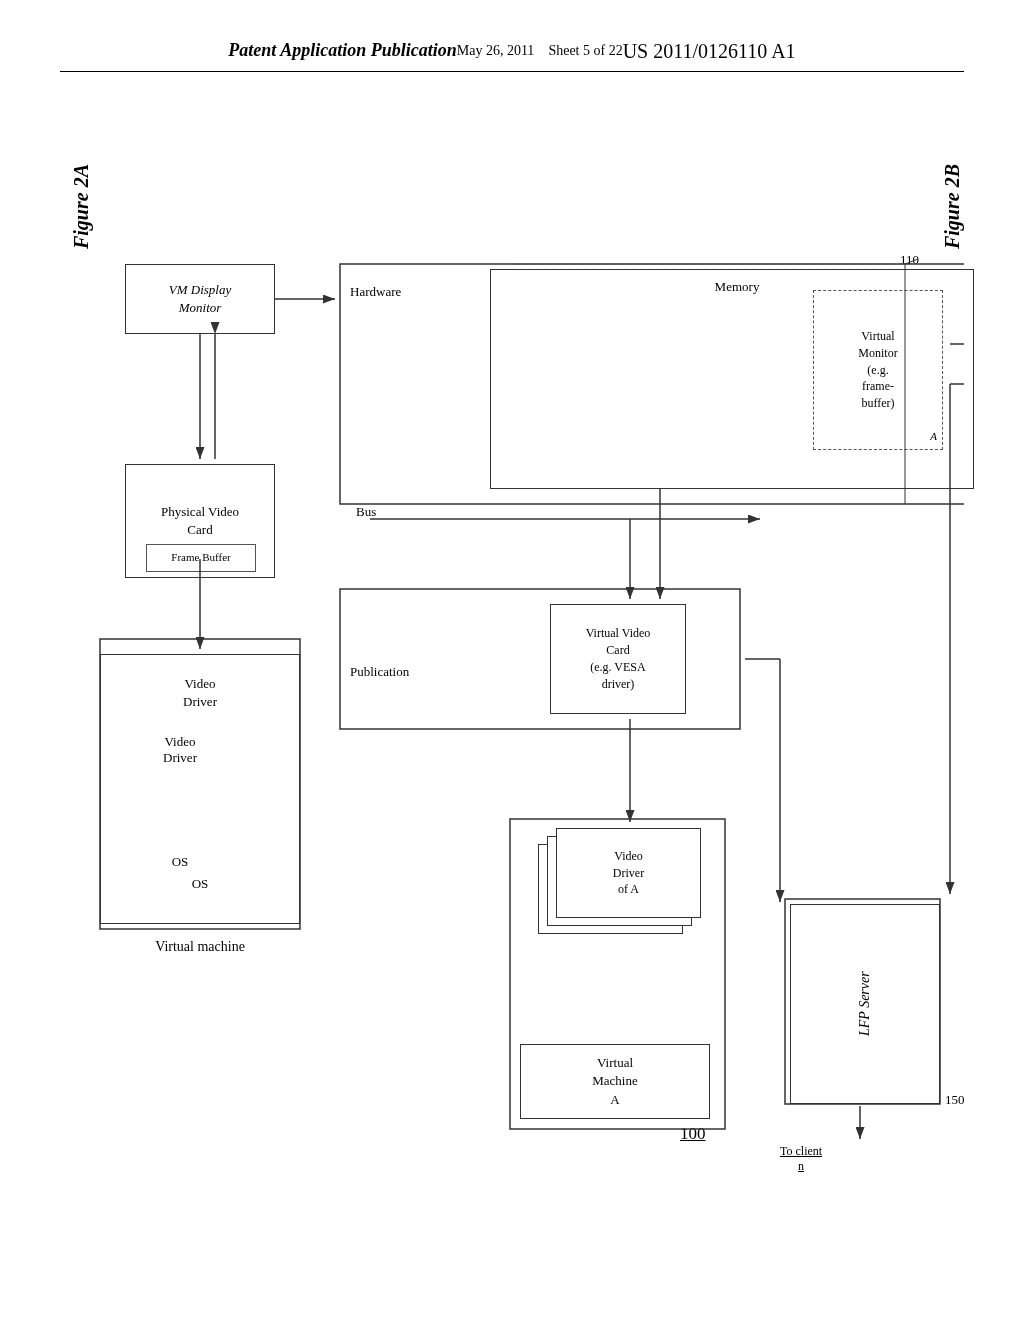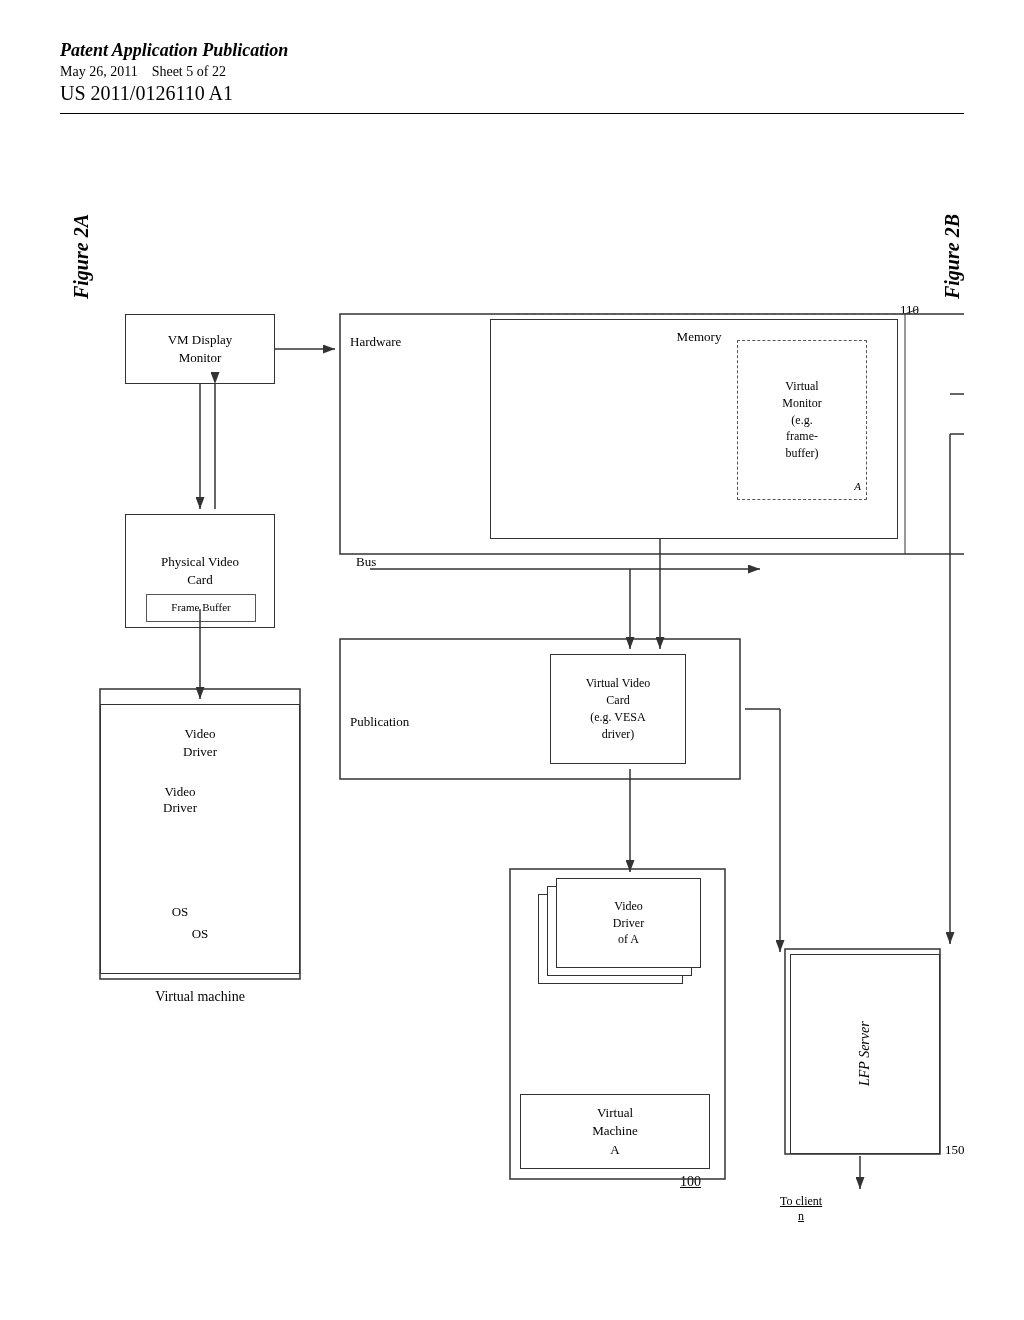--- a/index.html
+++ b/index.html
@@ -15,26 +15,25 @@
     .page {
       width: 1024px;
       height: 1320px;
       background: #fff;
       position: relative;
       padding: 40px 60px;
     }
 
     .header {
       display: flex;
-      justify-content: space-between;
+      justify-content: center;
       align-items: flex-start;
       border-bottom: 1px solid #000;
       padding-bottom: 8px;
-      margin-bottom: 20px;
-      flex-direction: column;
+      margin-bottom: 12px;
     }
 
     .header-left {
       font-size: 18px;
       font-weight: bold;
       font-style: italic;
     }
 
     .header-center {
       font-size: 14px;
@@ -108,21 +107,21 @@
   <div class="diagram-area">
 
     <div class="figure-label" style="left: 10px; top: 80px; font-size: 20px;">
       Figure 2A
     </div>
 
     <div class="figure-label" style="right: 0px; top: 80px; font-size: 20px; writing-mode: vertical-rl; transform: rotate(180deg);">
       Figure 2B
     </div>
 
-    <div class="box" style="left: 65px; top: 180px; width: 150px; height: 70px; font-size: 13px;">
+    <div class="box" style="left: 65px; top: 180px; width: 150px; height: 70px; font-size: 13px; font-style: italic;">
       VM Display<br>Monitor
     </div>
 
     <div class="box" style="left: 65px; top: 380px; width: 150px; height: 114px; font-size: 13px;">
       Physical Video<br>Card
       
       <div class="box box-dashed" style="position: absolute; bottom: 5px; left: 20px; width: 110px; height: 28px; font-size: 11px; border: 1px solid #555;">
         Frame Buffer
       </div>
     </div>
@@ -147,21 +146,21 @@
     </div>
 
     <div style="position: absolute; left: 296px; top: 420px; font-size: 13px;">
       Bus
     </div>
 
     <div style="position: absolute; left: 290px; top: 580px; font-size: 13px;">
       Publication
     </div>
 
-    <div class="box" style="left: 430px; top: 185px; width: 408px; height: 220px; font-size: 13px; align-items: flex-start; padding-left: 10px; padding-top: 8px;">
+    <div class="box" style="left: 430px; top: 185px; width: 484px; height: 220px; font-size: 13px; align-items: flex-start; padding-left: 10px; padding-top: 8px;">
       Memory
       
       <div class="box box-dashed" style="position: absolute; right: 30px; top: 20px; width: 130px; height: 160px; font-size: 12px; border: 1px dashed #555;">
         Virtual<br>Monitor<br>(e.g.<br>frame-<br>buffer)<br>
         <span style="font-size: 11px; font-style: italic; position: absolute; bottom: 5px; right: 5px;">A</span>
       </div>
     </div>
 
     <div style="position: absolute; left: 840px; top: 168px; font-size: 13px;">
       110
@@ -178,21 +177,21 @@
     </div>
     <div class="box" style="left: 496px; top: 744px; width: 145px; height: 90px; font-size: 12px; background: #fff; display: flex; align-items: center; justify-content: center;">
       Video<br>Driver<br>of A
     </div>
 
 
     <div class="box" style="left: 460px; top: 960px; width: 190px; height: 75px; font-size: 13px;">
       Virtual<br>Machine<br>A
     </div>
 
-    <div style="position: absolute; left: 620px; top: 1040px; font-size: 14px; text-decoration: underline;">
+    <div style="position: absolute; left: 620px; top: 1040px; font-size: 17px; text-decoration: underline;">
       100
     </div>
 
     <div class="box" style="left: 730px; top: 820px; width: 150px; height: 200px; font-size: 14px; font-style: italic; writing-mode: vertical-rl; transform: rotate(180deg);">
       LFP Server
     </div>
 
     <div style="position: absolute; left: 885px; top: 1008px; font-size: 13px;">
       150
     </div>

